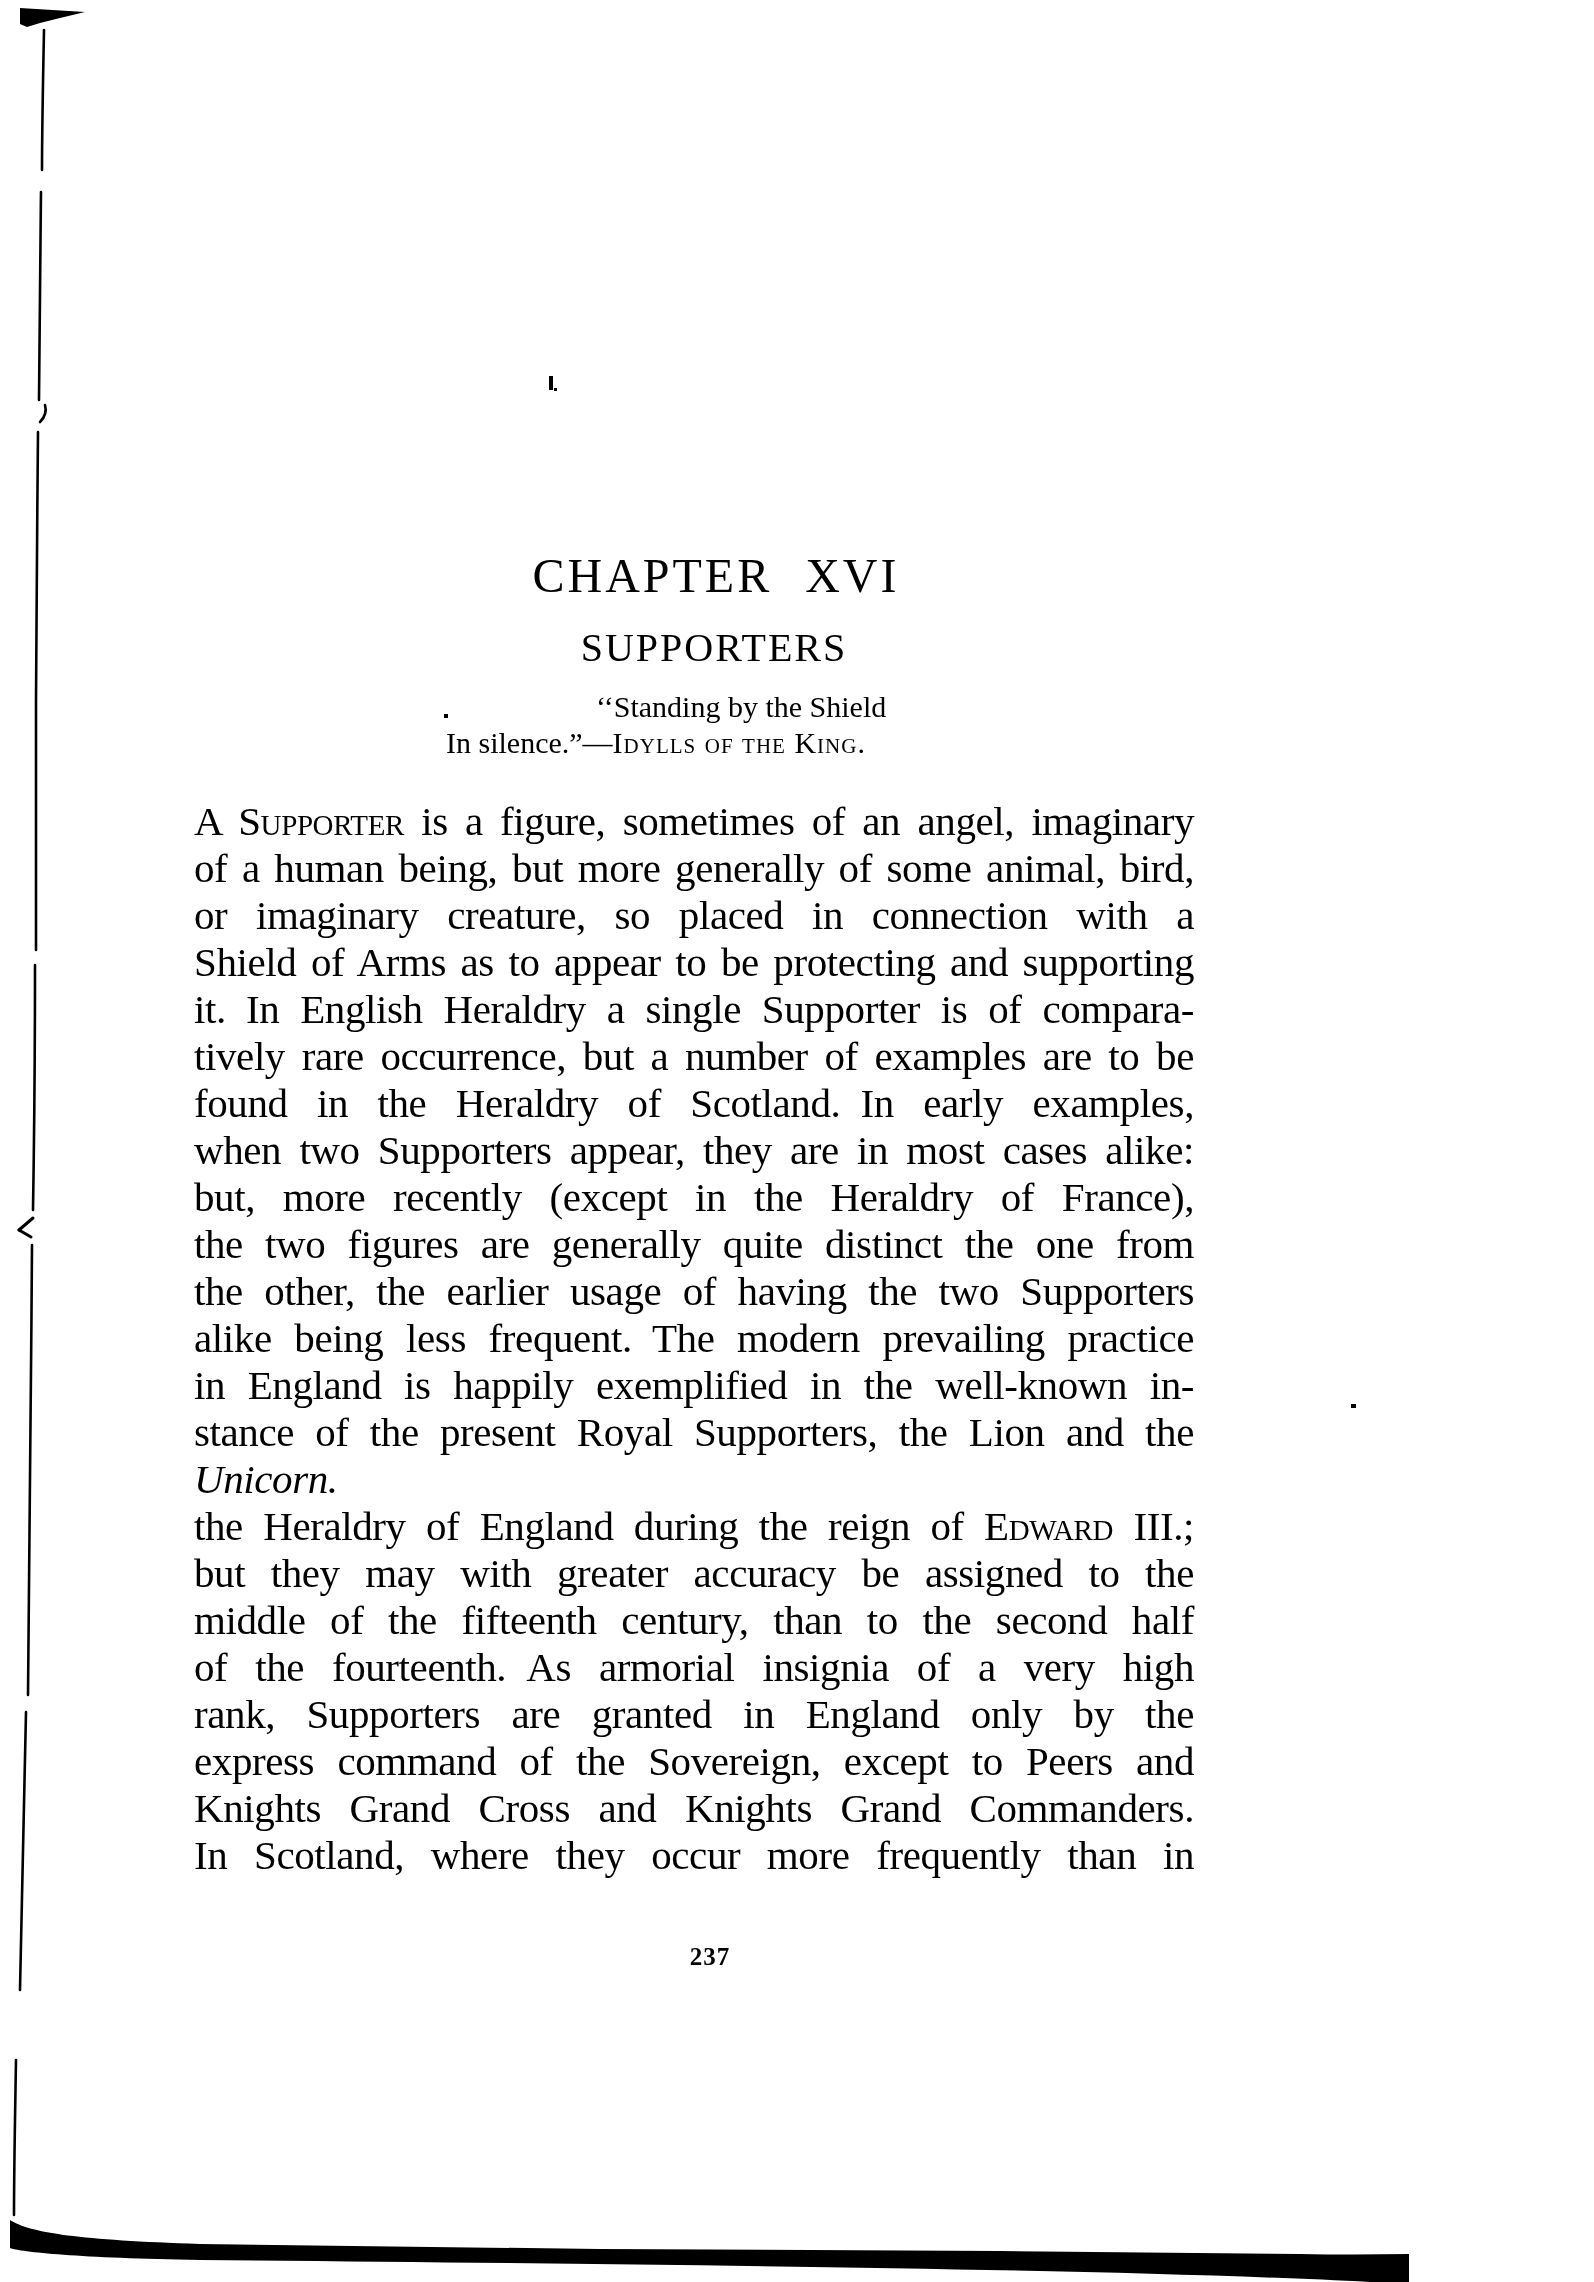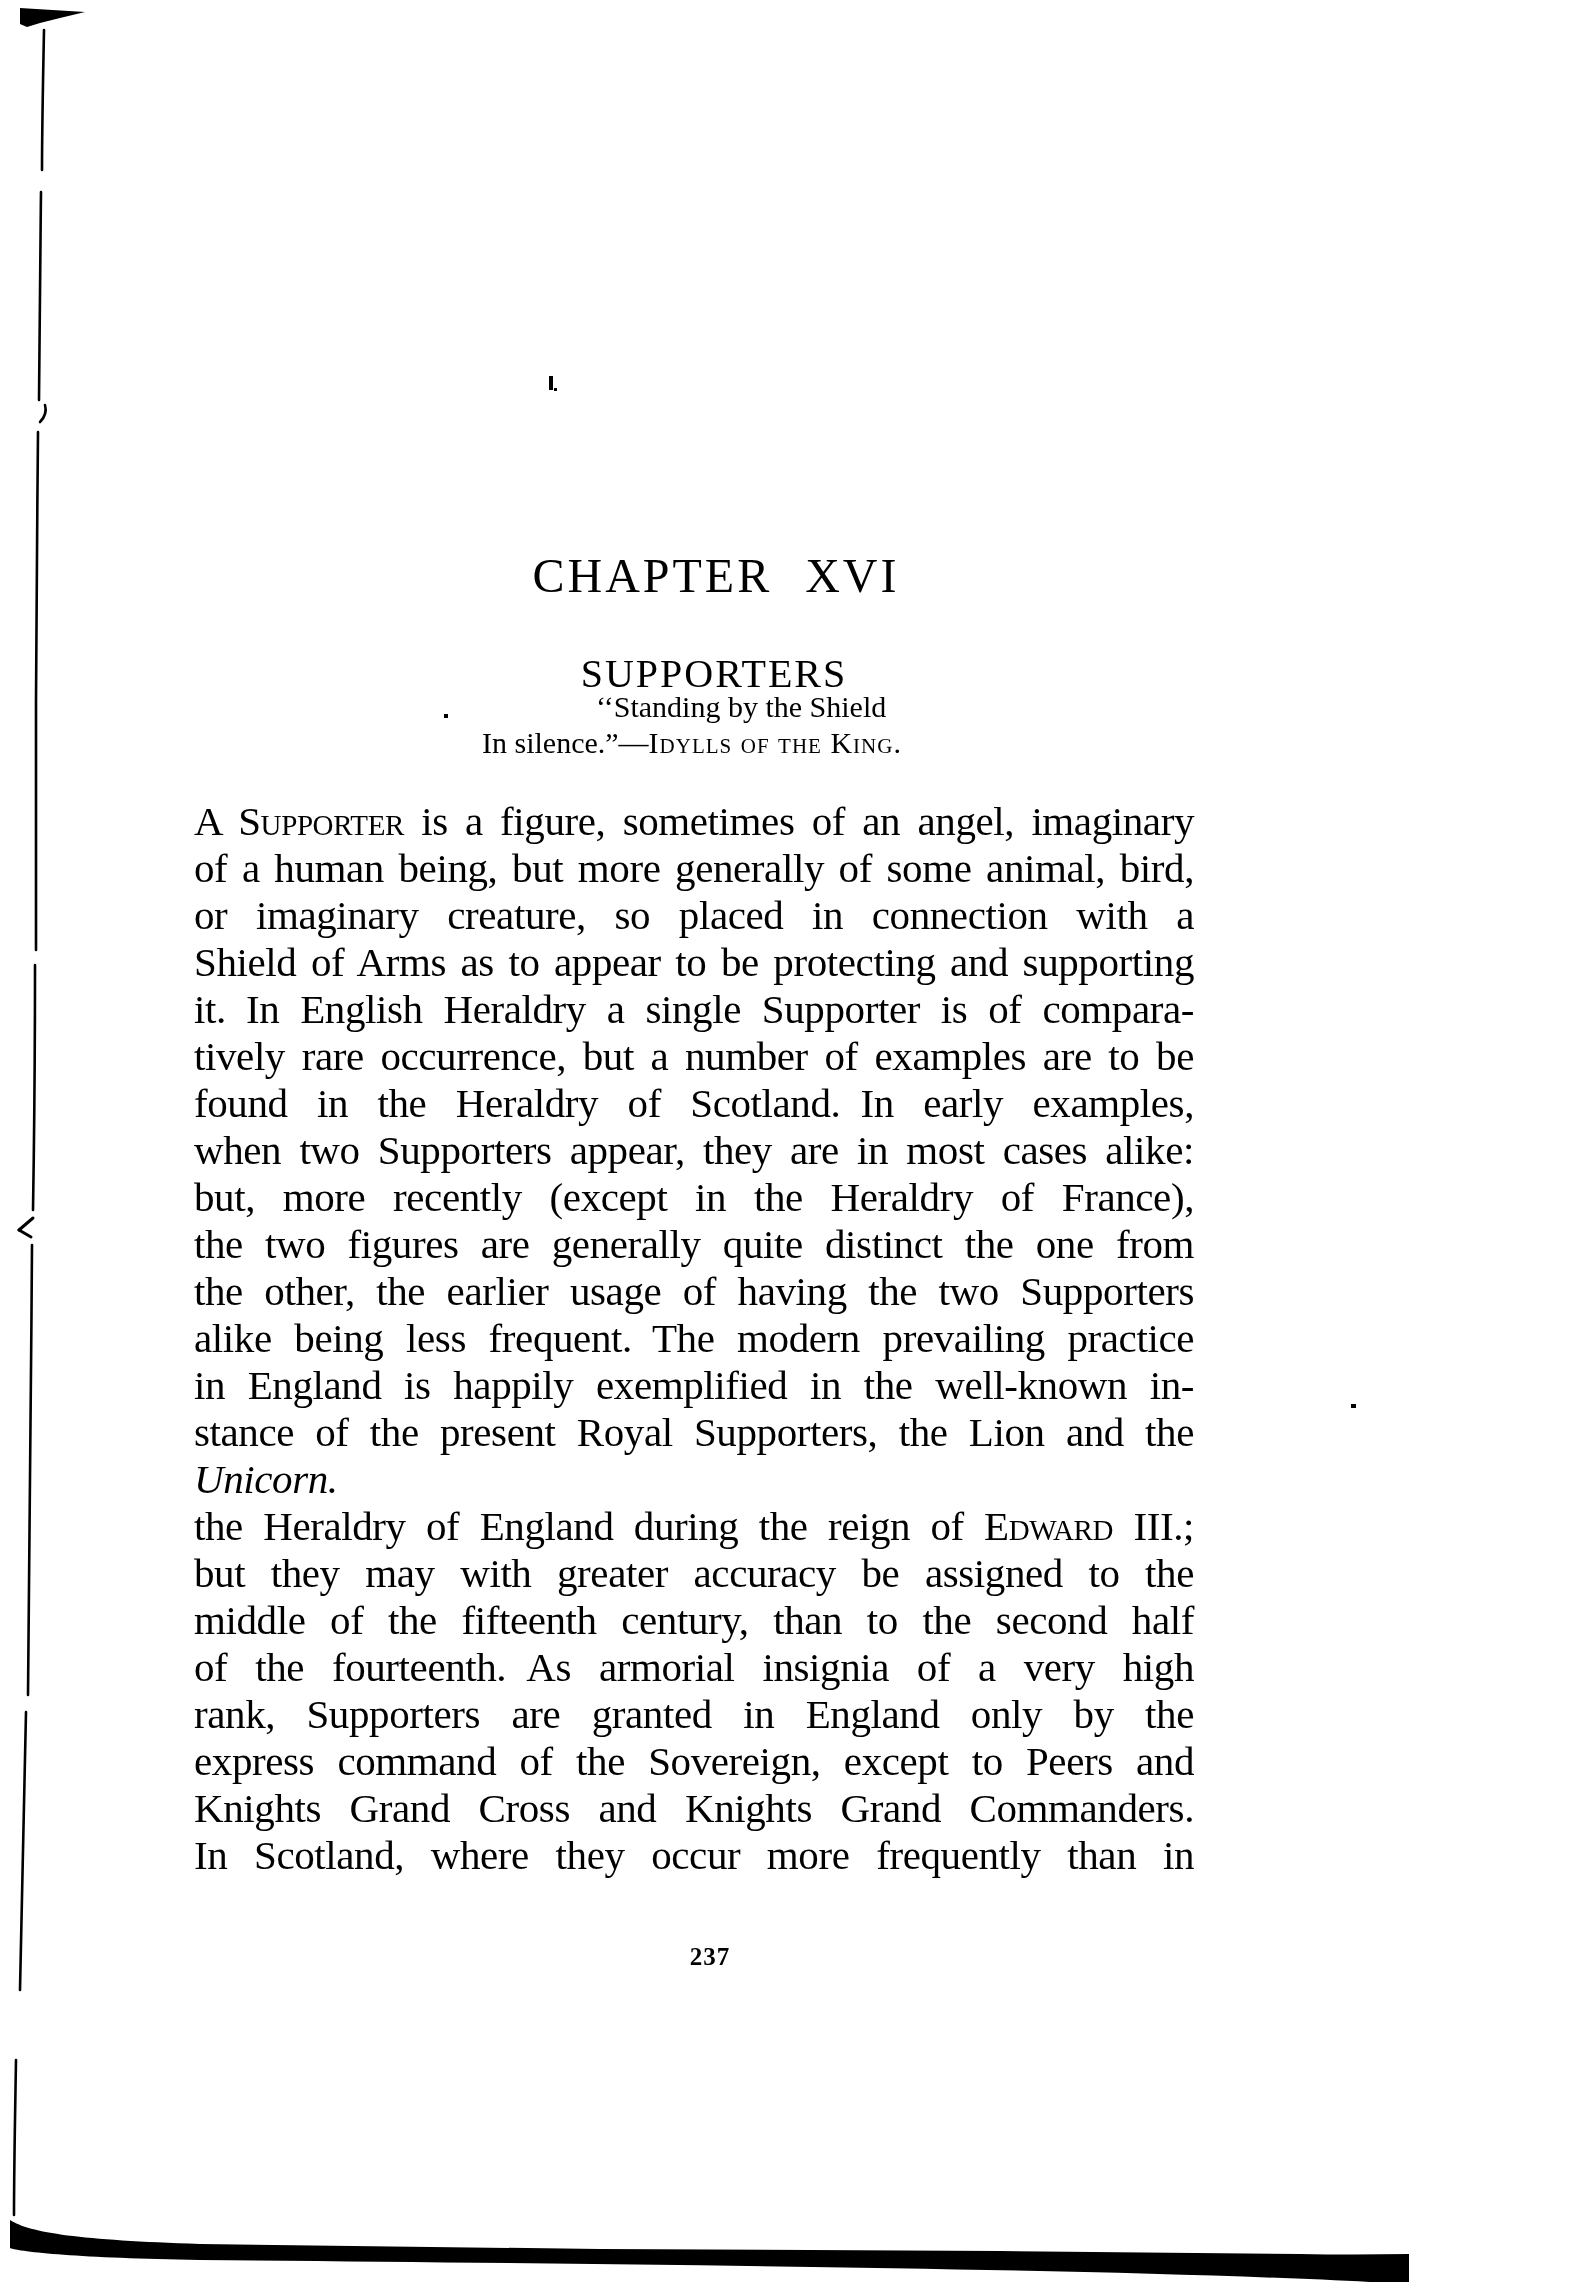--- a/index.html
+++ b/index.html
@@ -10,30 +10,30 @@
     overflow:hidden;
     font-family:"Liberation Serif","DejaVu Serif",serif;
     color:#000;
   }
   .chapter-heading{
     position:absolute;top:552px;left:716px;transform:translateX(-50%);
     font-size:48px;line-height:1;letter-spacing:3px;word-spacing:18px;
     white-space:nowrap;
   }
   .chapter-subtitle{
-    position:absolute;top:654px;left:714px;transform:translateX(-50%);
+    position:absolute;top:628px;left:714px;transform:translateX(-50%);
     font-size:40px;line-height:1;letter-spacing:2px;white-space:nowrap;
   }
   .epigraph-line1{
     position:absolute;top:690px;left:596px;
     font-size:30px;line-height:1.1;white-space:nowrap;
   }
   .epigraph-line2{
     position:absolute;top:726px;left:446px;
-    font-size:30px;line-height:1.1;white-space:nowrap;margin-left:36px;
+    font-size:30px;line-height:1.1;white-space:nowrap;
   }
   .sc{font-variant:small-caps;}
   .epigraph-line2 .sc{letter-spacing:1px;}
   .body-col{
     position:absolute;top:798px;left:194px;width:1000px;
   }
   .bl{
     height:47px;
     font-size:41px;line-height:47px;
     letter-spacing:-0.4px;word-spacing:1px;

